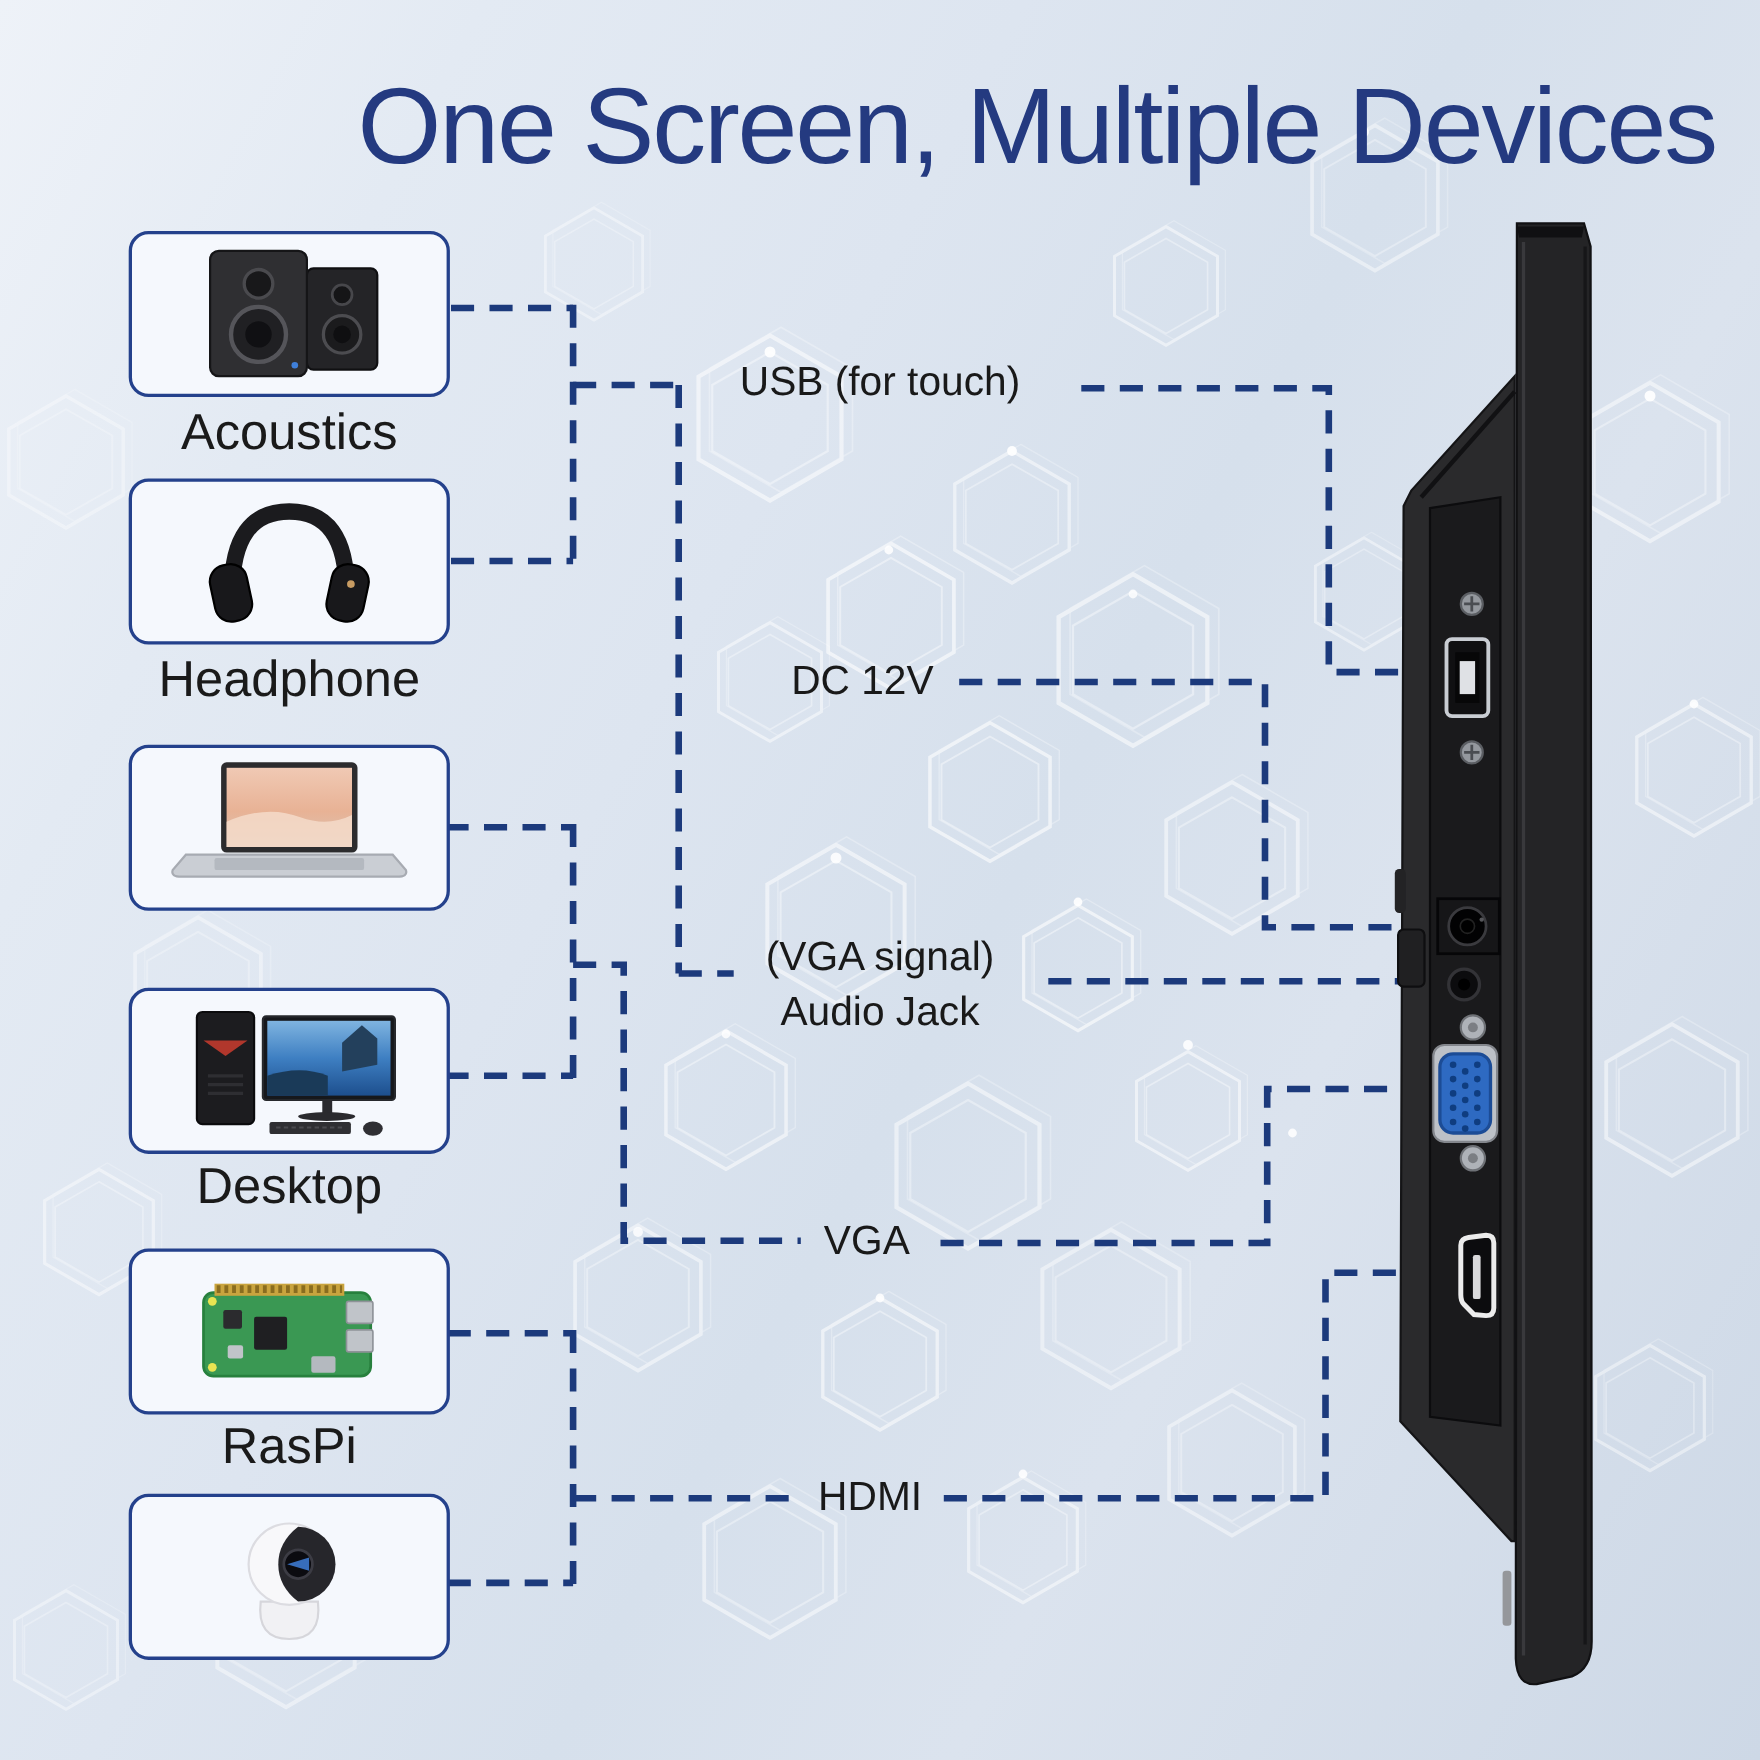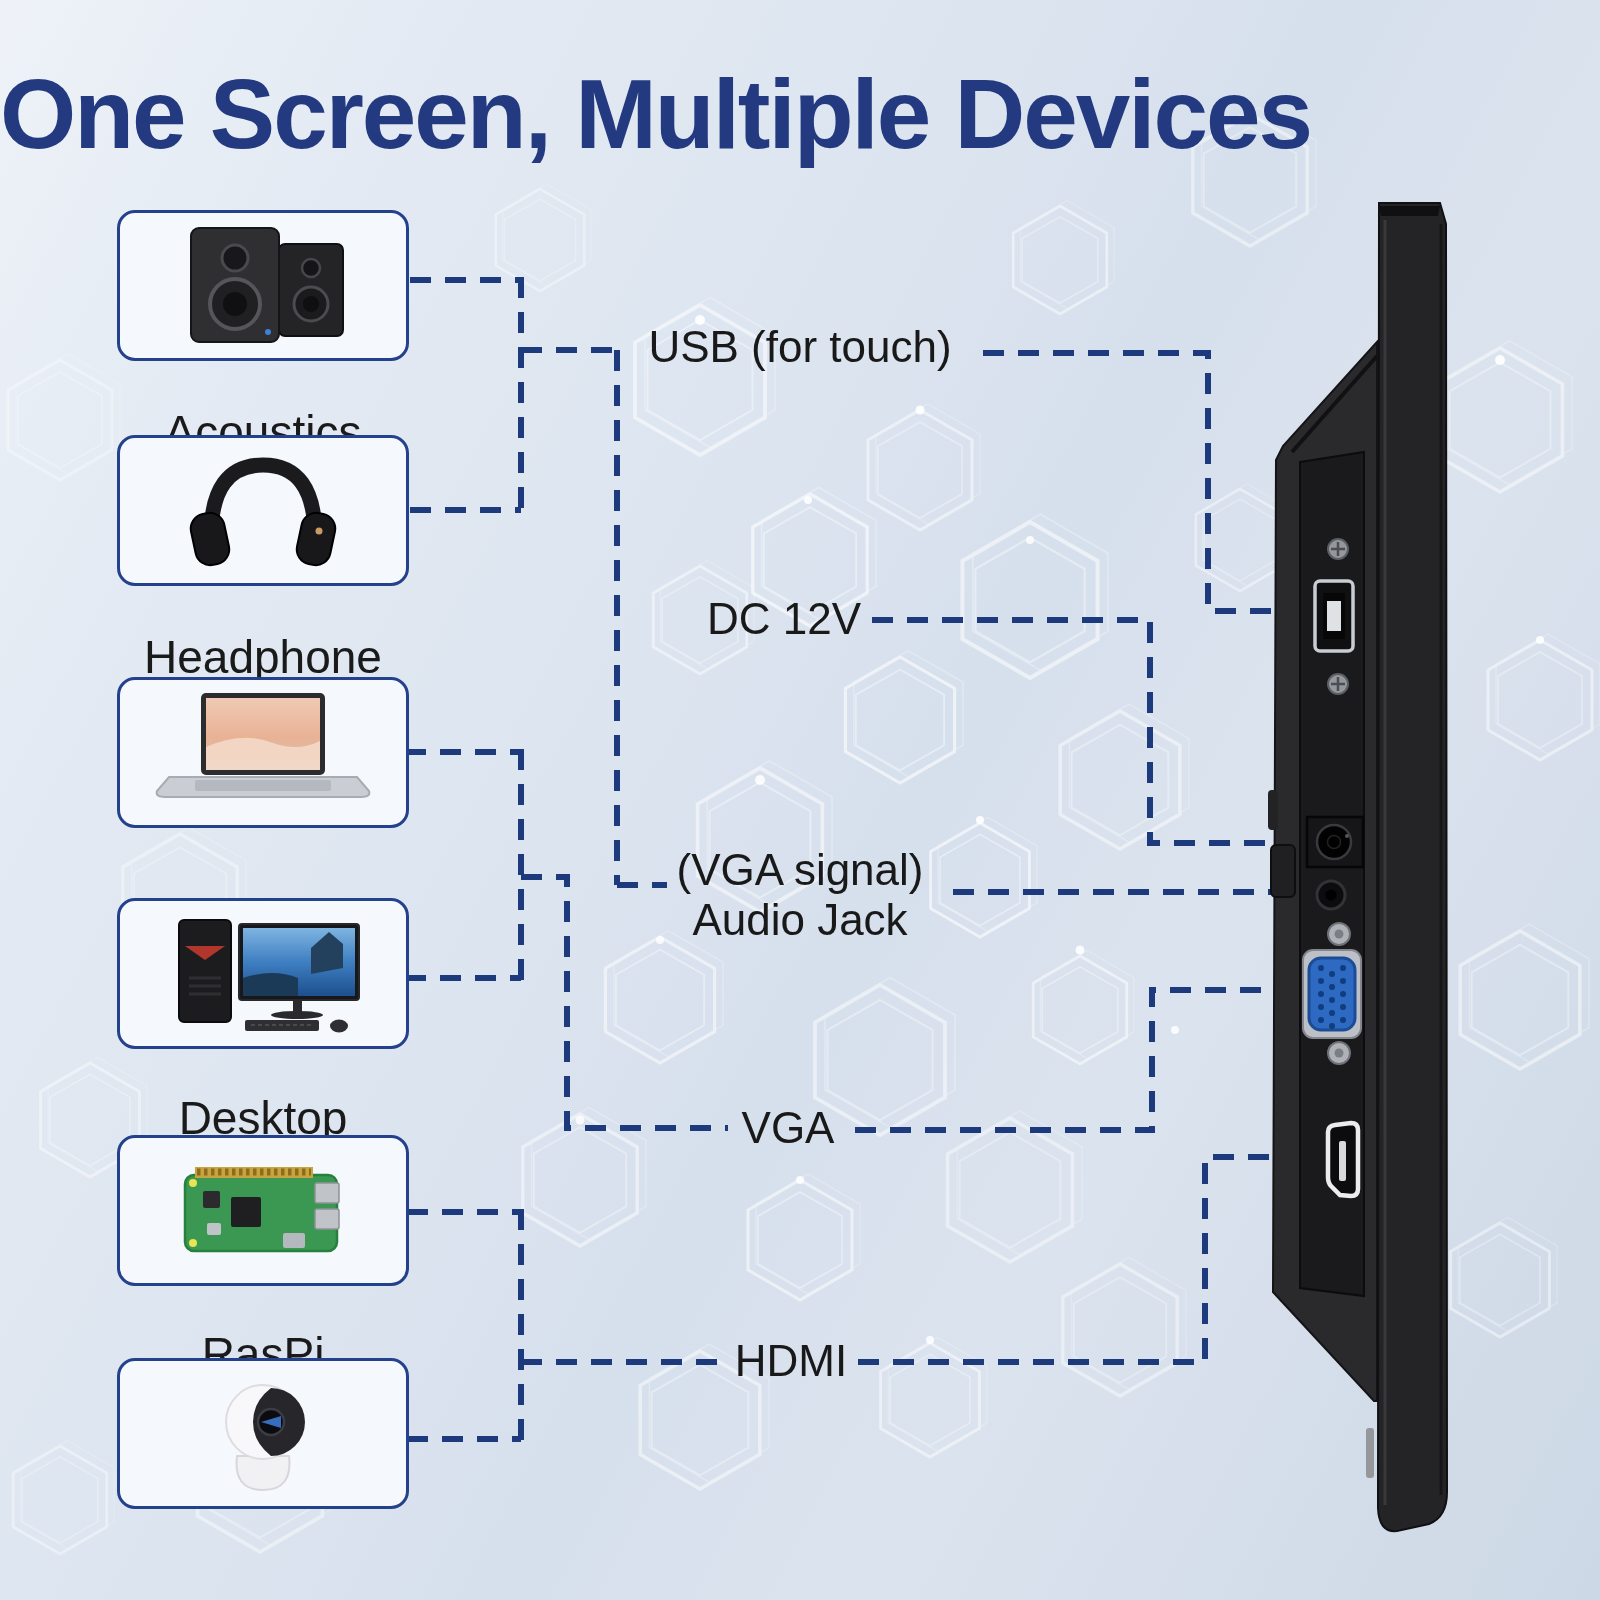--- a/index.html
+++ b/index.html
@@ -3,35 +3,35 @@
 <meta charset="utf-8">
 <style>
   html,body{margin:0;padding:0;background:#b9c6d8;}
   #canvas{
     position:relative;width:1600px;height:1600px;overflow:hidden;
     background:linear-gradient(118deg,#eef2f8 0%,#e3eaf3 18%,#dde5f0 38%,#d6e0ec 55%,#dbe3ee 70%,#cdd8e6 100%);
     font-family:"Liberation Sans","DejaVu Sans",sans-serif;
   }
   svg.layer{position:absolute;left:0;top:0;}
   .title{
-    position:absolute;left:0;top:58px;width:1560px;text-align:left;
-    font-size:98px;font-weight:bold;letter-spacing:-2px;color:#243a80;
+    position:absolute;left:0;top:58px;width:1560px;text-align:right;
+    font-size:98px;font-weight:normal;letter-spacing:-2px;color:#243a80;
   }
   .device-card{
     position:absolute;left:117px;width:292px;height:151px;
     background:#f5f8fd;border:3px solid #24418c;border-radius:18px;
     box-sizing:border-box;display:flex;align-items:center;justify-content:center;
   }
   .device-label{
     position:absolute;left:33px;width:460px;text-align:center;
-    font-size:46px;color:#1a1a1a;margin-top:40px;
+    font-size:46px;color:#1a1a1a;
   }
   .port-label{
     position:absolute;transform:translateX(-50%);
-    font-size:44px;color:#191919;white-space:nowrap;text-align:center;line-height:50px;
+    font-size:37px;color:#191919;white-space:nowrap;text-align:center;line-height:50px;
   }
 </style>
 </head>
 <body>
 
 <div id="canvas">
 
   <svg class="layer" width="1600" height="1600">
     <defs>
       <g id="hexg" fill="none" stroke="#ffffff">

